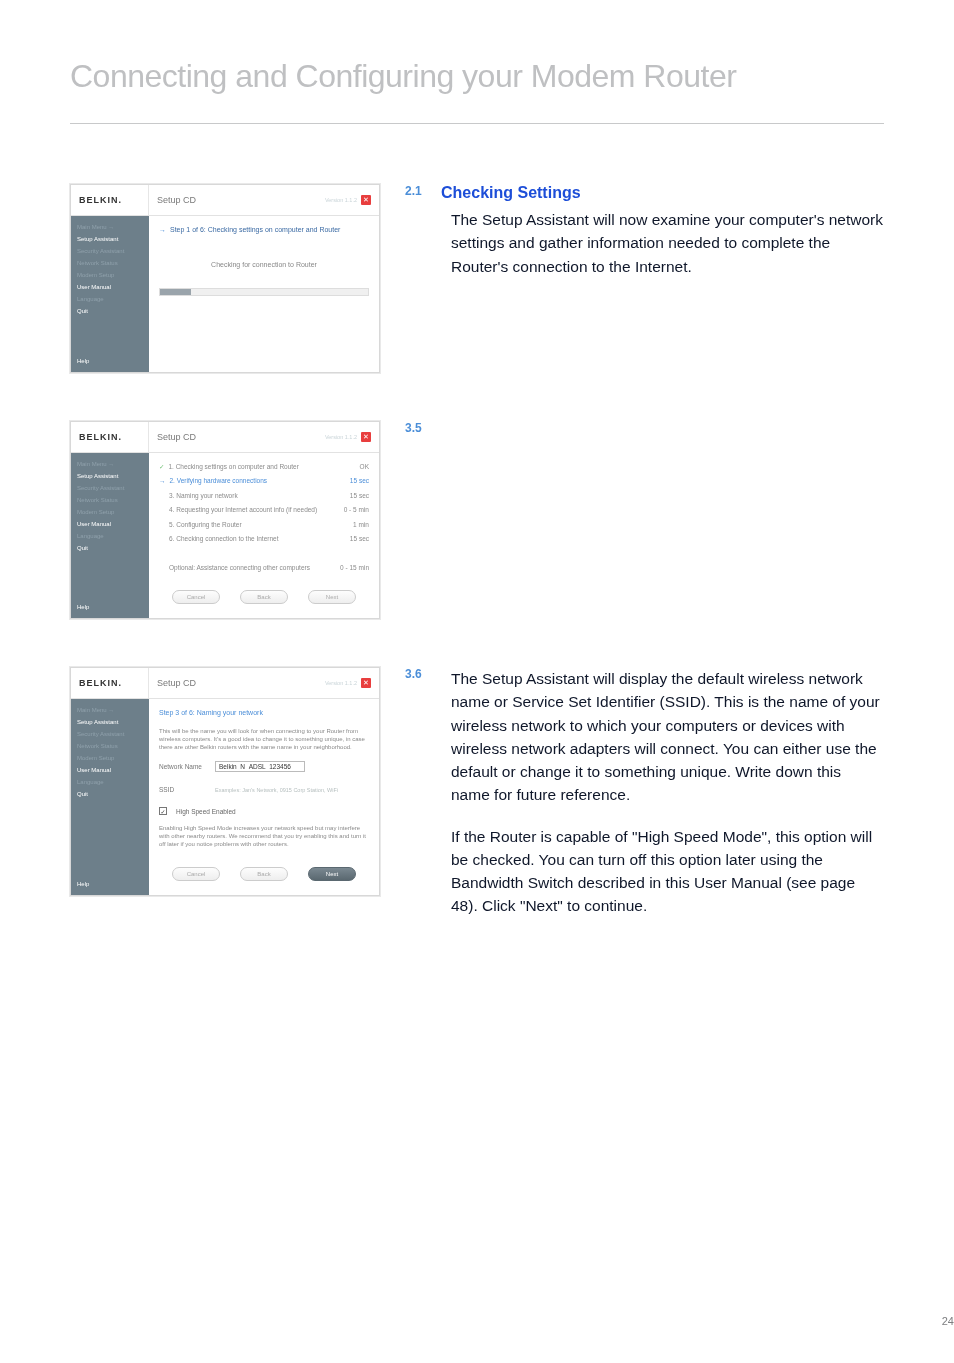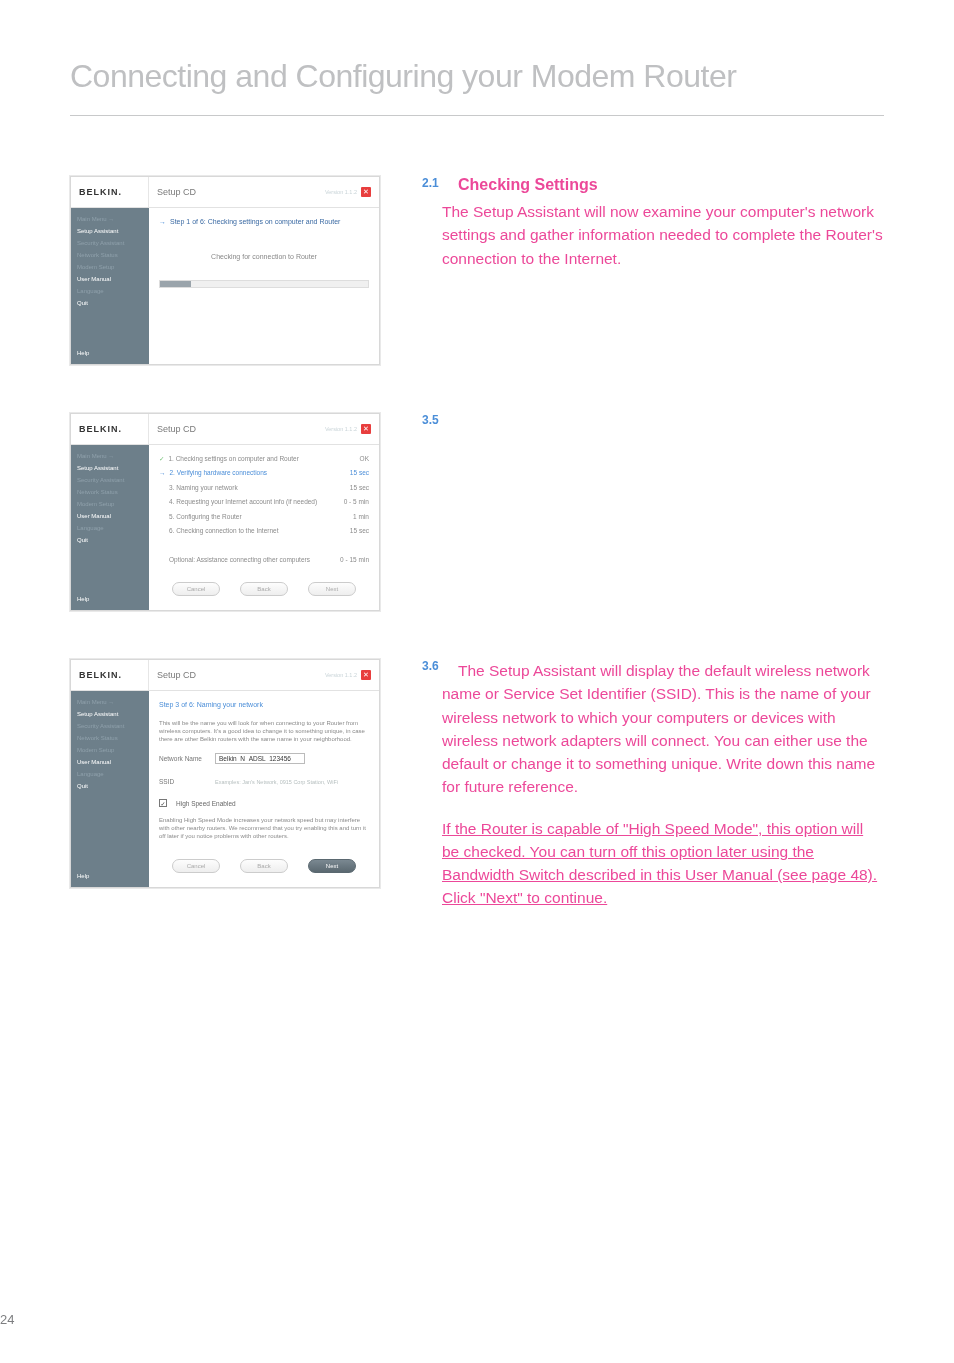--- a/index.html
+++ b/index.html
@@ -10,29 +10,29 @@
     font-family: Arial, Helvetica, sans-serif;
     color: #5f6062;
     padding: 58px 70px 0 70px;
     position: relative;
   }
   .page-title {
     font-size: 32px;
     font-weight: 300;
     color: #bfc0c2;
     letter-spacing: -0.5px;
-    margin-bottom: 20px;
+    margin-bottom: 28px;
   }
   .title-rule {
     border: none;
     border-top: 1px solid #c8c9ca;
     margin-bottom: 60px;
   }
   .content { display: flex; flex-direction: column; gap: 48px; }
-  .row { display: flex; align-items: flex-start; gap: 42px; }
+  .row { display: flex; align-items: flex-start; gap: 25px; }
 
   .screenshot {
     width: 310px;
     border: 1px solid #d8d8d8;
     background: #fff;
     display: flex;
     flex-direction: column;
     font-size: 7px;
     box-shadow: 0 0 0 1px #e9e9e9;
   }
@@ -172,41 +172,41 @@
 
   .text-col { flex: 1; }
   .step-num {
     float: left;
     width: 36px;
     color: #4b8ed8;
     font-size: 12px;
     font-weight: bold;
   }
   .step-head {
-    color: #ec4899;
+    color: #1d4ed8;
     font-size: 16px;
     font-weight: bold;
     margin-bottom: 6px;
     margin-left: 36px;
   }
   .step-body {
-    margin-left: 20px;
-    color: #ec4899;
+    margin-left: 46px;
+    color: #0f172a;
     font-size: 15.5px;
     line-height: 1.5;
   }
-  .step-body p + p { margin-top: 18px; text-decoration: underline; }
+  .step-body p + p { margin-top: 18px; }
 
   .page-num {
     position: absolute;
     bottom: 36px;
     left: 0;
     width: 100%;
-    text-align: left;
-    font-size: 13px;
+    text-align: right;
+    font-size: 11px;
     color: #7d7e80;
   }
 </style>
 </head>
 <body>
 
 <h1 class="page-title">Connecting and Configuring your Modem Router</h1>
 <hr class="title-rule">
 
 <div class="content">

